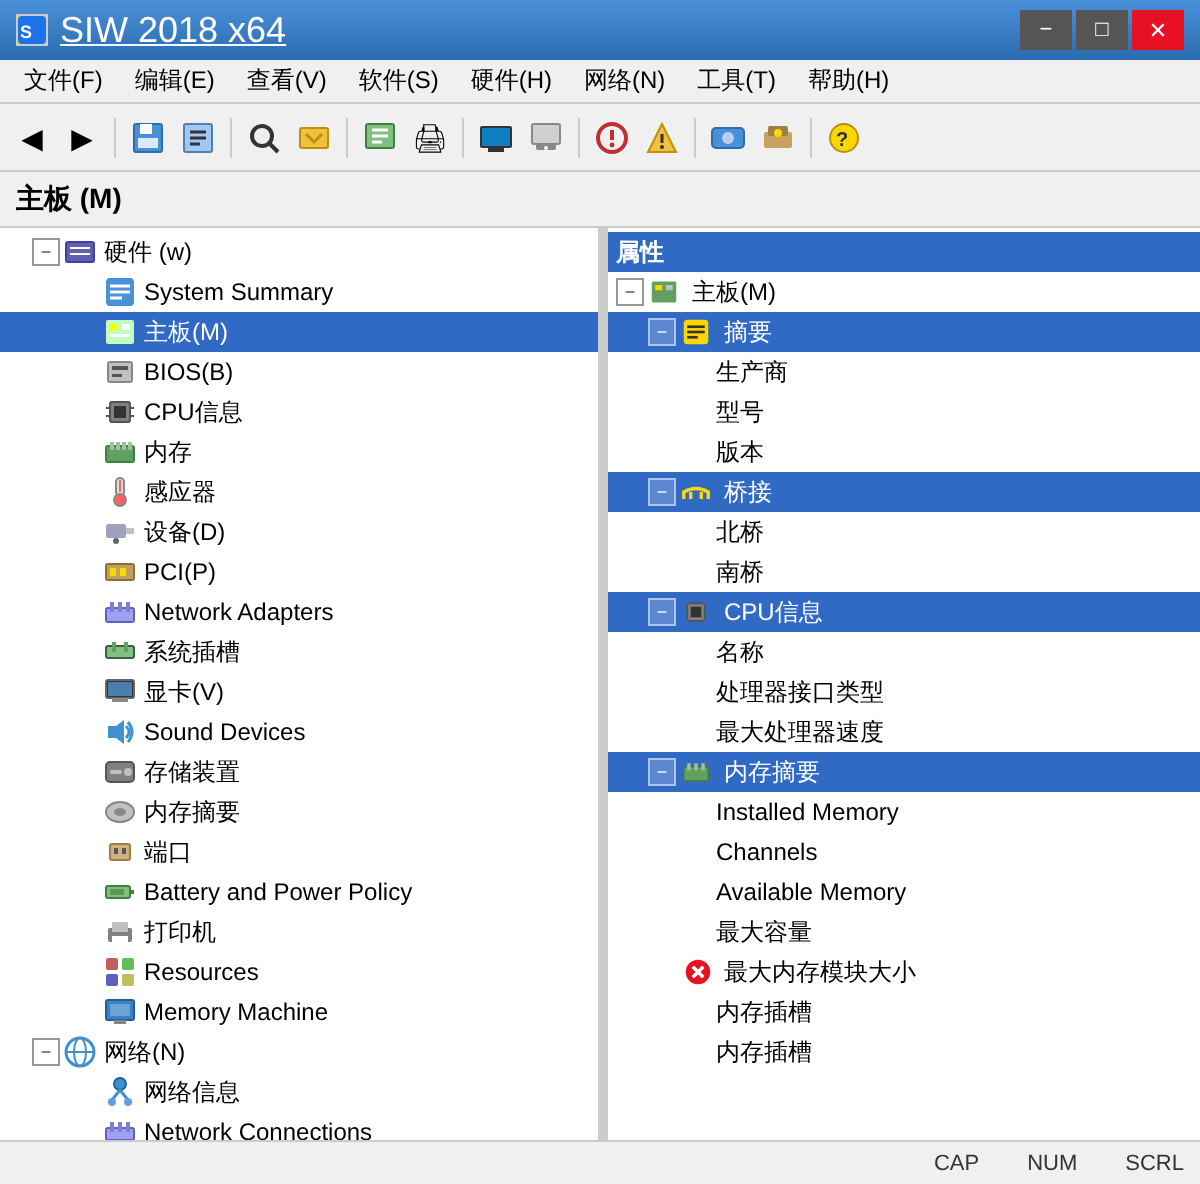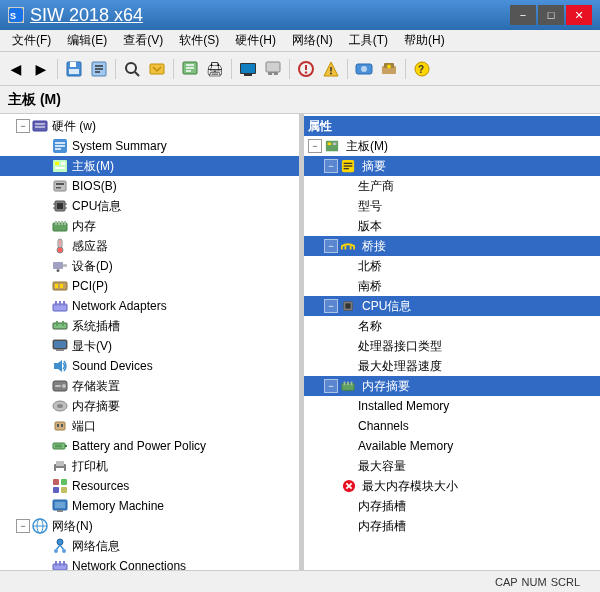--- a/index.html
+++ b/index.html
@@ -139,22 +139,22 @@
     .item-label { font-size: 12px; }
 
     
     .status-bar {
       height: 22px;
       background: #f0f0f0;
       border-top: 1px solid #ccc;
       display: flex;
       align-items: center;
       justify-content: flex-end;
-      padding: 0 20px;
-      gap: 4px;
+      padding: 0 8px;
+      gap: 24px;
       font-size: 11px;
     }
     .status-item {
       font-size: 11px;
       color: #333;
     }
 
     
     ::-webkit-scrollbar { width: 12px; height: 12px; }
     ::-webkit-scrollbar-track { background: #f0f0f0; }

